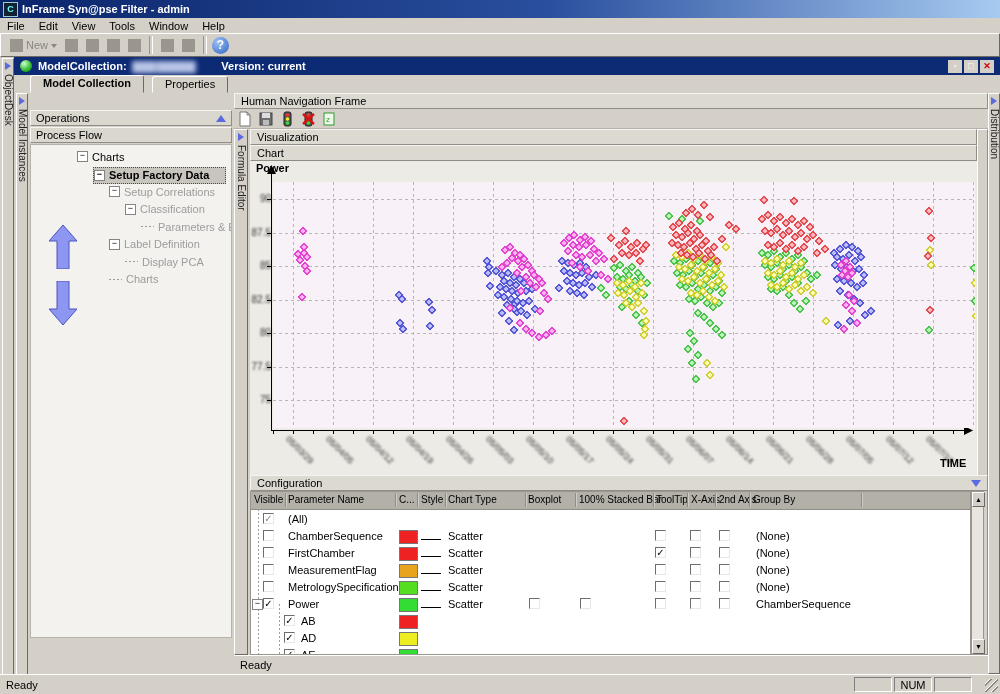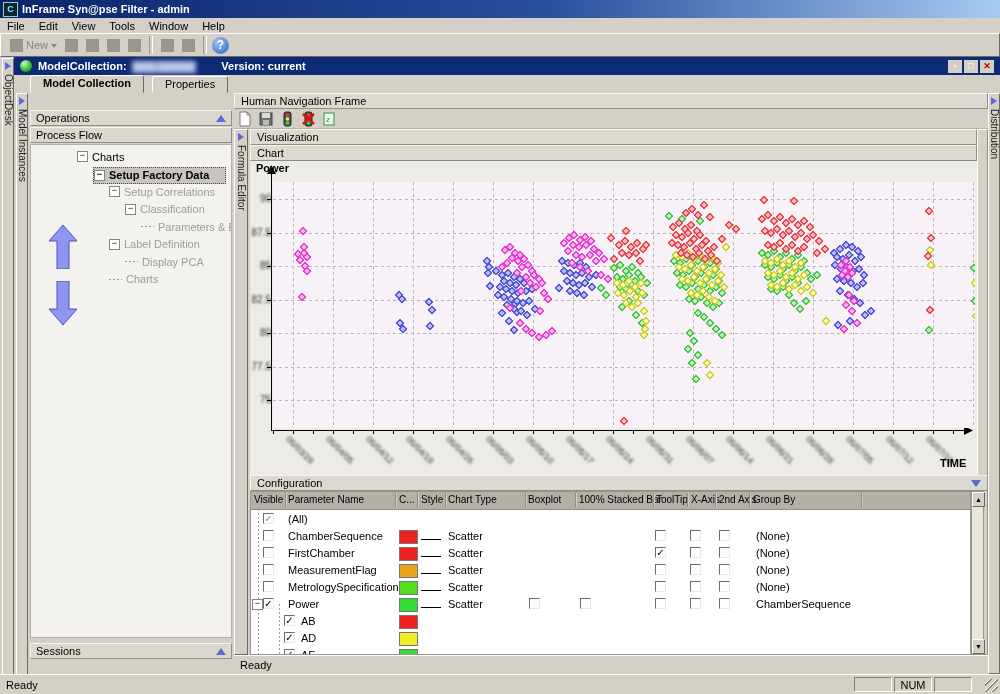--- a/index.html
+++ b/index.html
@@ -201,24 +201,20 @@
       </div>
       <div class="tree-row" style="left: 94px; top: 109px;">
         <div style="width: 13px; height: 1px; margin-right: 4px; background-image: repeating-linear-gradient(to right, rgb(156, 156, 156) 0px, rgb(156, 156, 156) 2px, transparent 2px, transparent 4px);"></div>
         <div class="dim">Display PCA</div>
       </div>
       <div class="tree-row" style="left: 78px; top: 126.5px;">
         <div style="width: 13px; height: 1px; margin-right: 4px; background-image: repeating-linear-gradient(to right, rgb(156, 156, 156) 0px, rgb(156, 156, 156) 2px, transparent 2px, transparent 4px);"></div>
         <div class="dim">Charts</div>
       </div>
     </div>
-  <div class="nav-hdr hdrbar" style="top:550px">
-    <span>Sessions</span>
-    <span class="sp tri-up"></span>
-  </div>
 </div>
 
 <div class="abs flat-hdr" style="left:234px;top:93px;width:754px;height:16px">
   <span>Human Navigation Frame</span>
 </div>
 
 <div id="hif-toolbar" class="abs">
   <span class="hicon">
     <svg width="16" height="16">
         <path d="M3 1h7l3 3v11H3z" fill="#fff" stroke="#777"></path>

